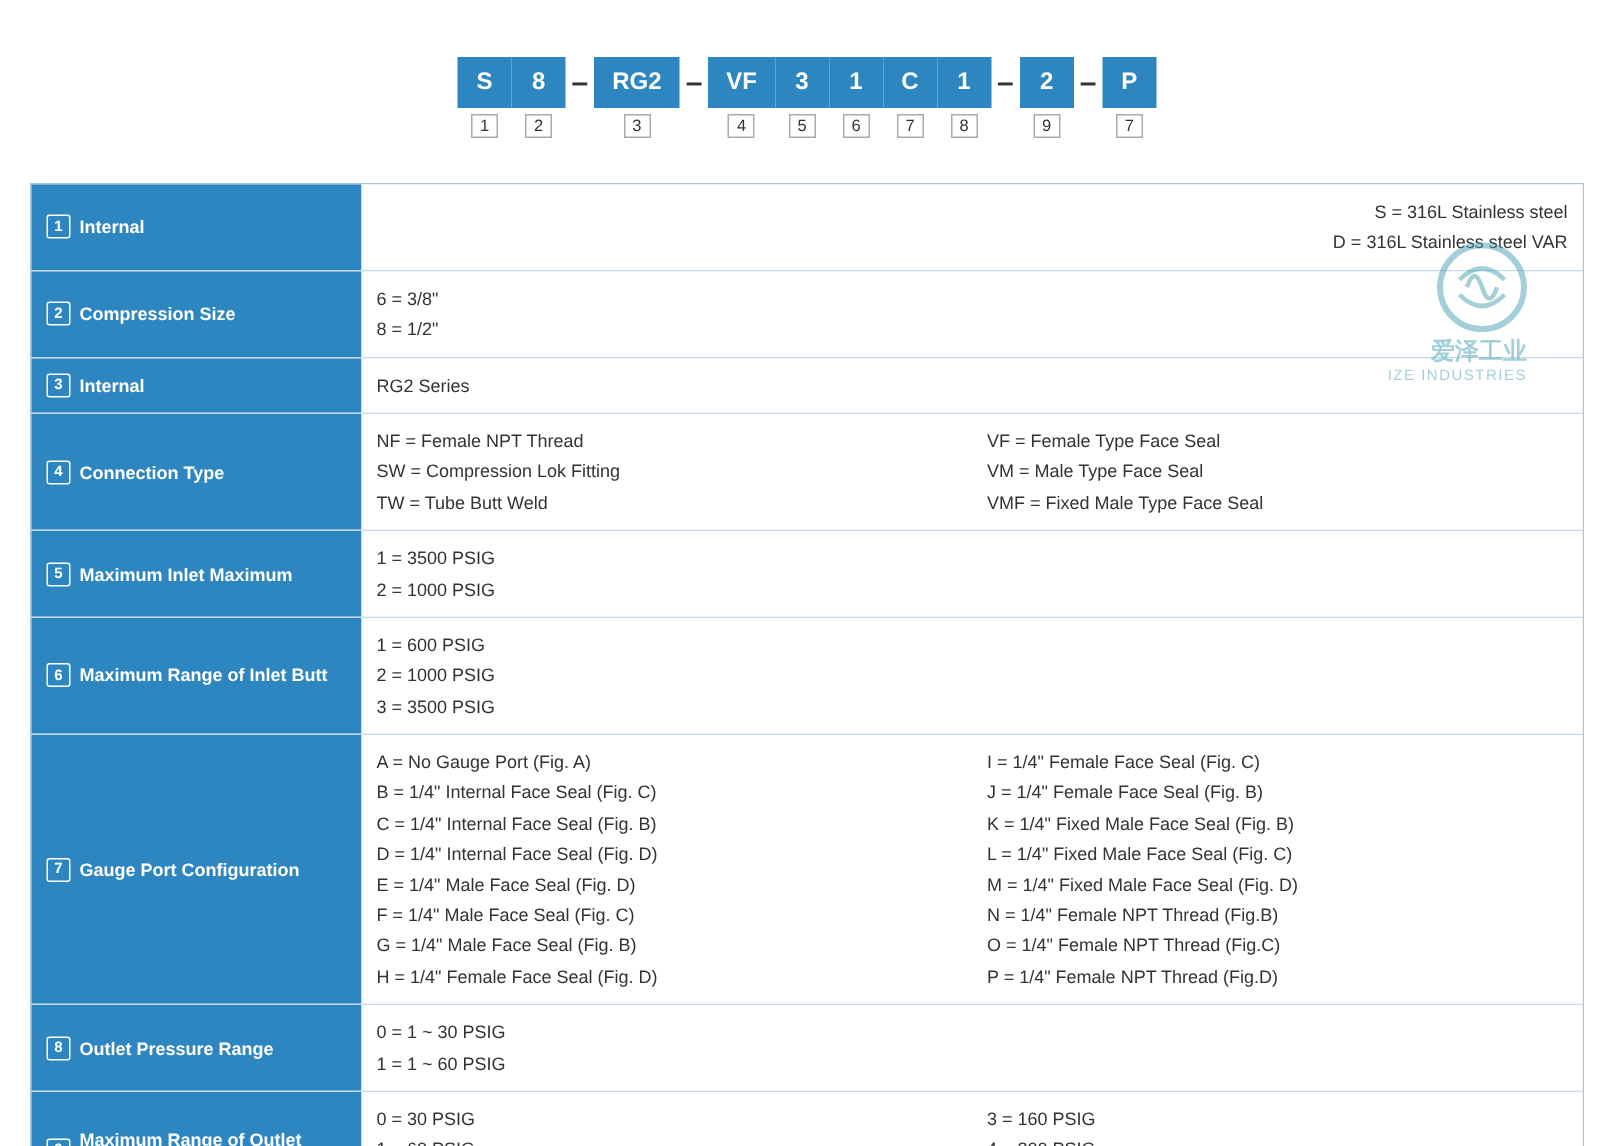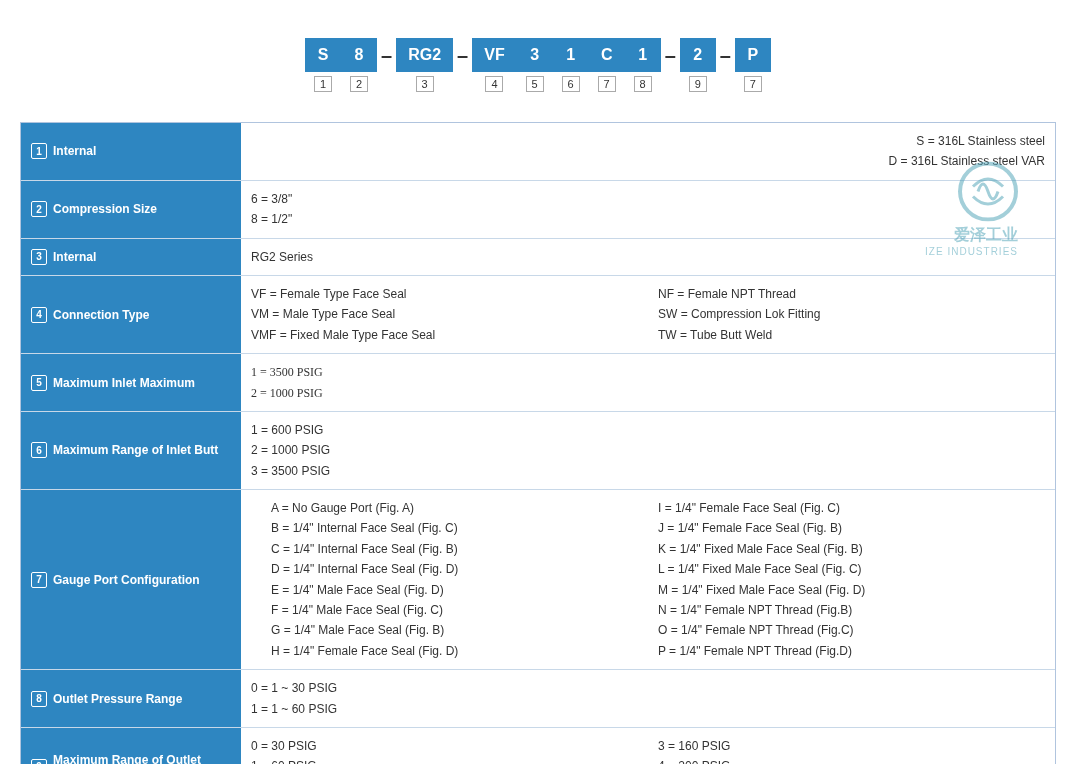--- a/index.html
+++ b/index.html
@@ -198,39 +198,39 @@
         </div>
       </div>
     </div>
     <div class="table-row">
       <div class="cell-label">
         <span class="num-circle">4</span>
         <span>Connection Type</span>
       </div>
       <div class="cell-content">
         <div class="col">
+          <p style="white-space: pre-line;">NF = Female NPT Thread
+SW = Compression Lok Fitting
+TW = Tube Butt Weld</p>
+        </div>
+        <div class="col">
           <p style="white-space: pre-line;">VF = Female Type Face Seal
 VM = Male Type Face Seal
 VMF = Fixed Male Type Face Seal</p>
         </div>
-        <div class="col">
-          <p style="white-space: pre-line;">NF = Female NPT Thread
-SW = Compression Lok Fitting
-TW = Tube Butt Weld</p>
-        </div>
       </div>
     </div>
     <div class="table-row">
       <div class="cell-label">
         <span class="num-circle">5</span>
         <span>Maximum Inlet Maximum</span>
       </div>
       <div class="cell-content">
         <div class="col">
-          <p style="white-space: pre-line; font-family: Liberation Serif, serif;">1 = 3500 PSIG
+          <p style="white-space: pre-line;">1 = 3500 PSIG
 2 = 1000 PSIG</p>
         </div>
       </div>
     </div>
     <div class="table-row">
       <div class="cell-label">
         <span class="num-circle">6</span>
         <span>Maximum Range of Inlet Butt</span>
       </div>
       <div class="cell-content">
@@ -241,21 +241,21 @@
         </div>
       </div>
     </div>
     <div class="table-row">
       <div class="cell-label">
         <span class="num-circle">7</span>
         <span>Gauge Port Configuration</span>
       </div>
       <div class="cell-content">
         <div class="col">
-          <p style="white-space: pre-line; margin-left: 20px;">A = No Gauge Port (Fig. A)
+          <p style="white-space: pre-line;">A = No Gauge Port (Fig. A)
 B = 1/4" Internal Face Seal (Fig. C)
 C = 1/4" Internal Face Seal (Fig. B)
 D = 1/4" Internal Face Seal (Fig. D)
 E = 1/4" Male Face Seal (Fig. D)
 F = 1/4" Male Face Seal (Fig. C)
 G = 1/4" Male Face Seal (Fig. B)
 H = 1/4" Female Face Seal (Fig. D)</p>
         </div>
         <div class="col">
           <p style="white-space: pre-line;">I = 1/4" Female Face Seal (Fig. C)

